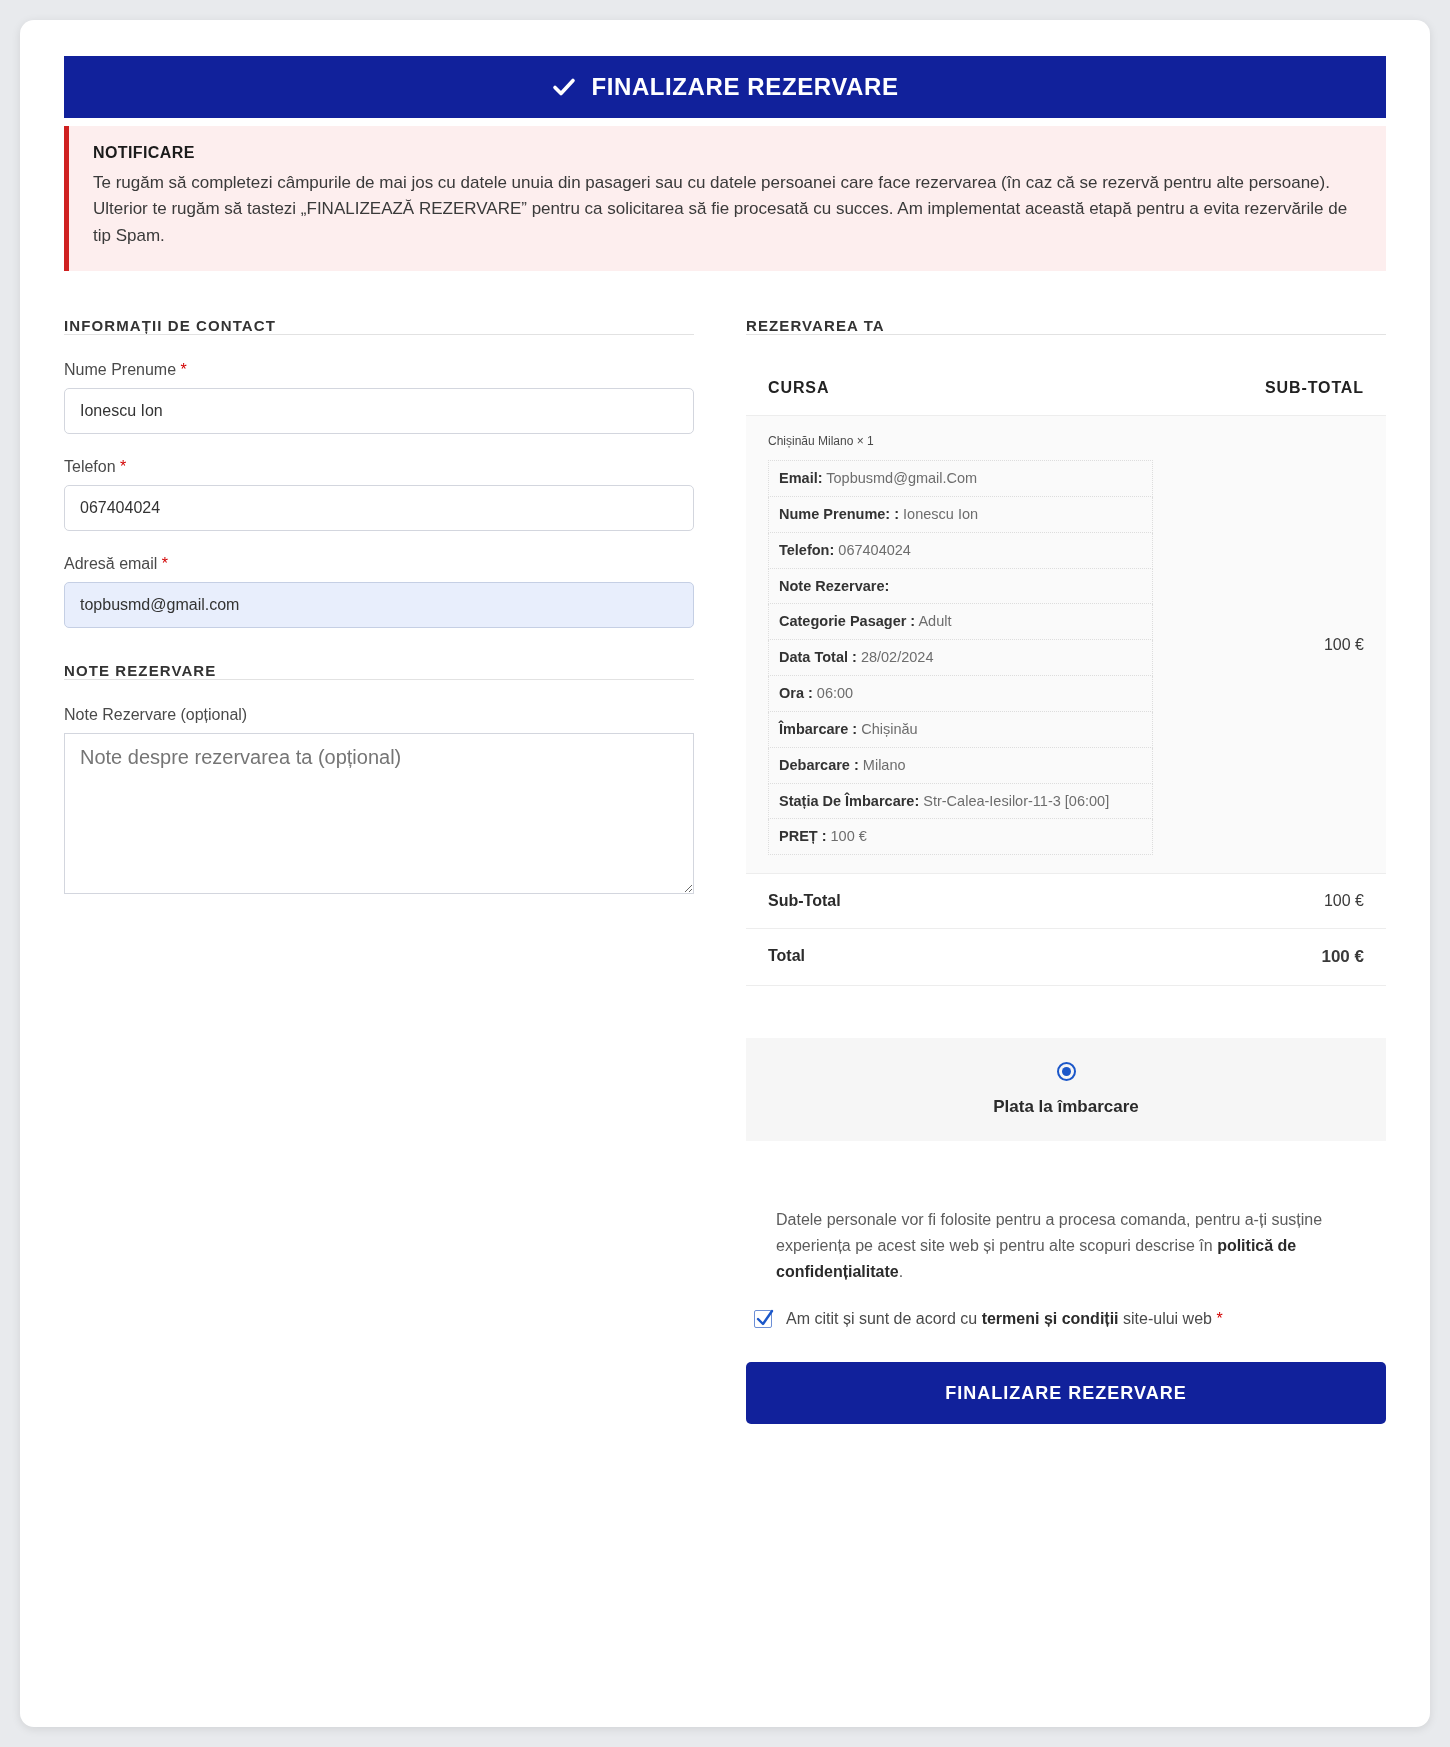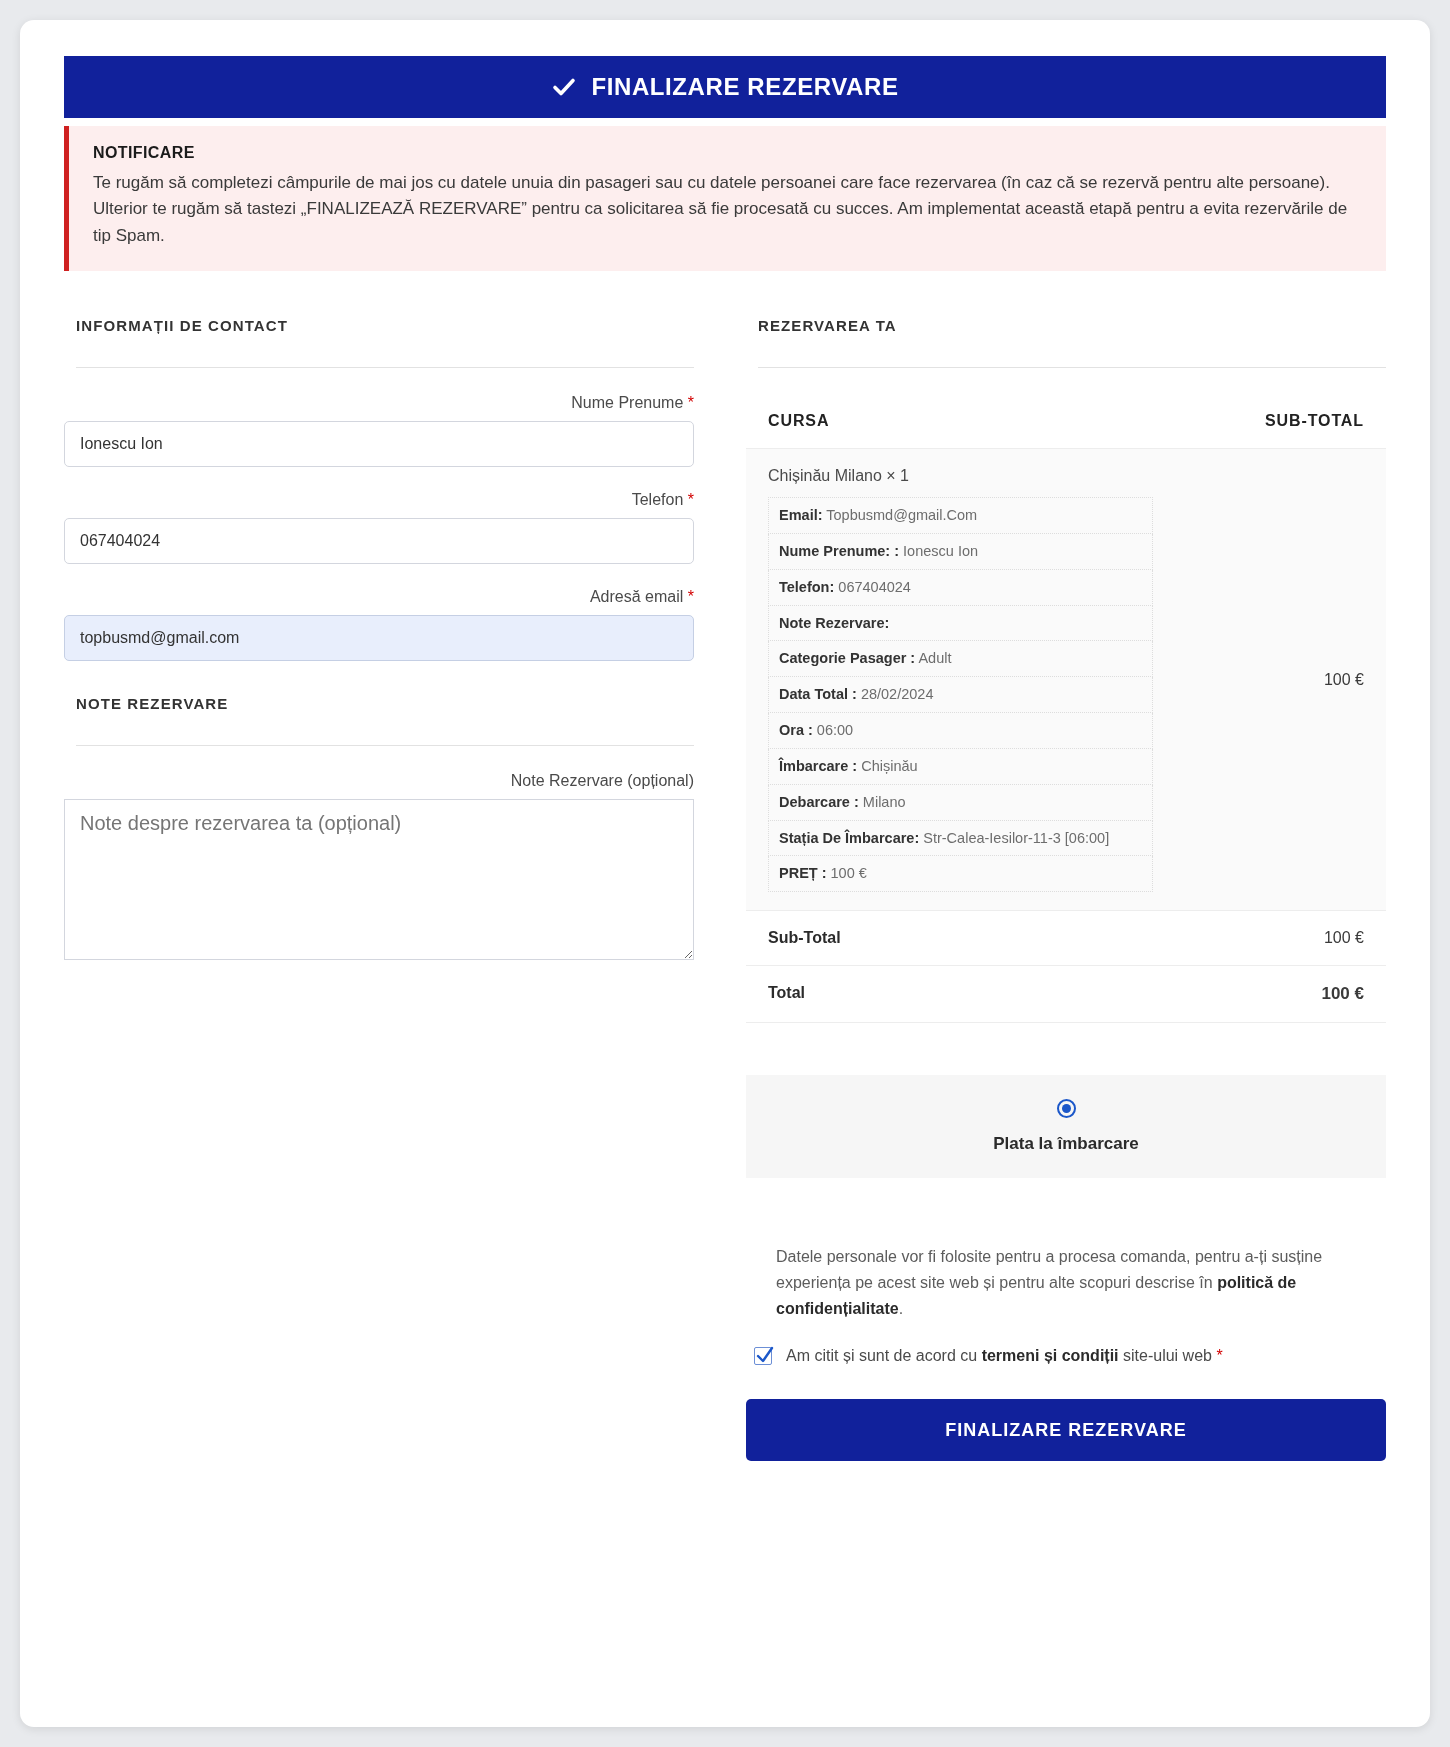--- a/index.html
+++ b/index.html
@@ -71,33 +71,32 @@
     margin-top: 46px;
   }
   .col-left { width: 630px; }
   .col-right { flex: 1; }
 
   .section-title {
     font-size: 15px;
     font-weight: bold;
     letter-spacing: 1.1px;
     color: #333;
-    padding-bottom: 33px;
+    padding-bottom: 0;
     border-bottom: 1px solid #e2e2e2;
-    margin: 0 0 26px 12px;
+    margin: 0 0 26px 0;
     text-transform: uppercase;
   }
 
   .field { margin-bottom: 24px; }
   .field label {
     display: block;
     font-size: 16px;
     color: #4a4a4a;
     margin-bottom: 9px;
-    text-align: right;
   }
   .req { color: #d20000; }
 
   .input {
     width: 100%;
     height: 46px;
     border: 1px solid #d3d6de;
     border-radius: 5px;
     padding: 0 15px;
     font-size: 16px;
@@ -143,21 +142,21 @@
     align-items: center;
   }
   .order-row .item { flex: 1; }
   .order-row .price {
     width: 120px;
     text-align: right;
     font-size: 16px;
     color: #3a3a3a;
   }
   .item-name {
-    font-size: 16px;
+    font-size: 12px;
     color: #4a4a4a;
     margin-bottom: 12px;
   }
   .detail-table {
     border-collapse: collapse;
     width: 385px;
   }
   .detail-table td {
     border: 1px dotted #ddd;
     padding: 8px 10px;

